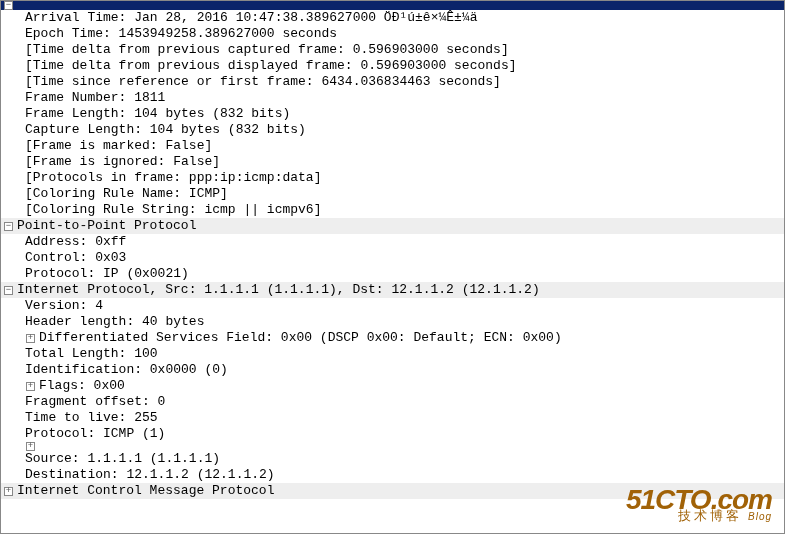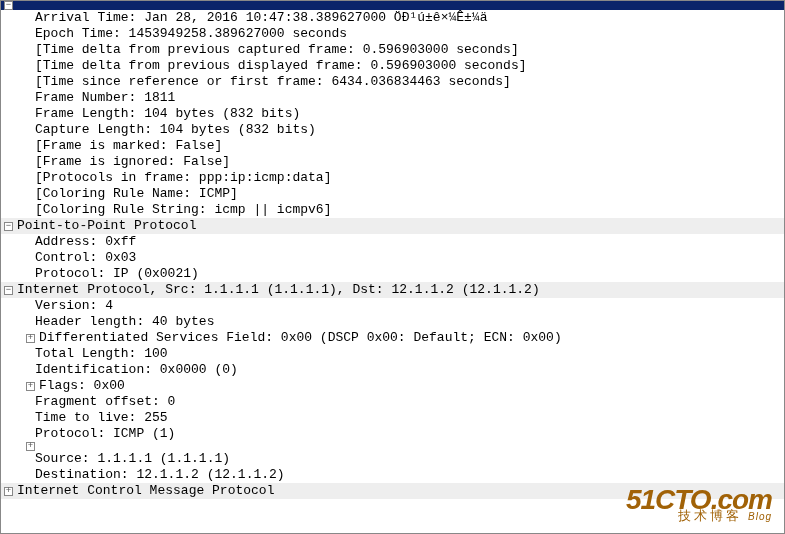--- a/index.html
+++ b/index.html
@@ -24,21 +24,21 @@
     border:1px solid #888;
     margin-right:4px;
     justify-content:center;
     align-items:center;
     font-size:9px;
     line-height:7px;
     color:#555;
     background:#fff;
     cursor:pointer;
   }
-  .ind1 { padding-left:34px; }
+  .ind1 { padding-left:24px; }
   .ind0 { padding-left:3px; }
   .wm {
     position:absolute;
     right:12px;
     bottom:8px;
     text-align:right;
     color:#a16207;
     font-family:Arial,sans-serif;
     pointer-events:none;
   }

